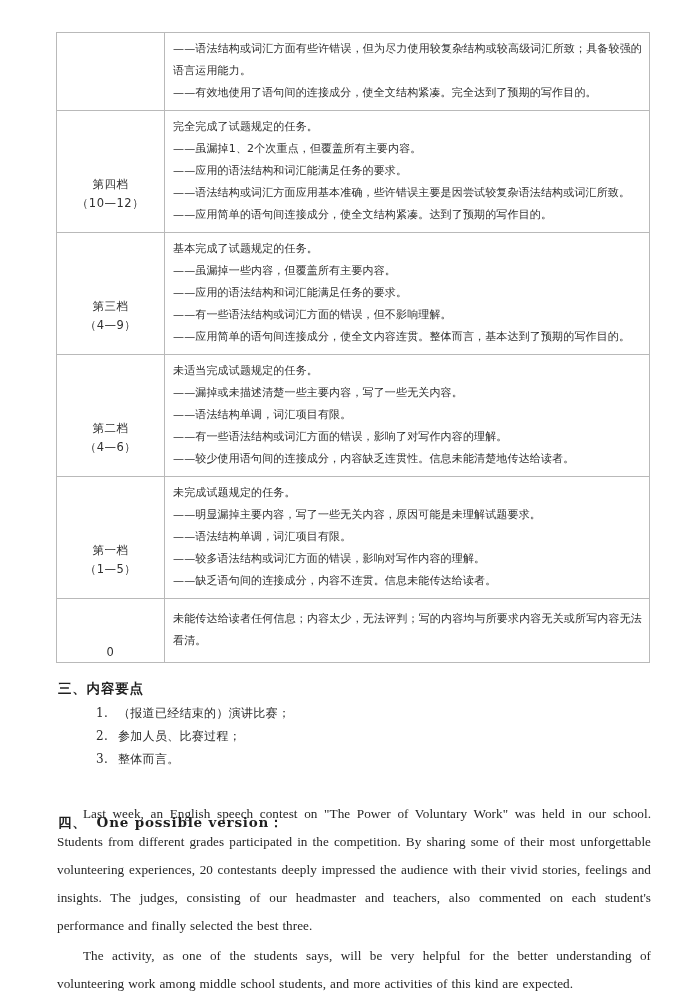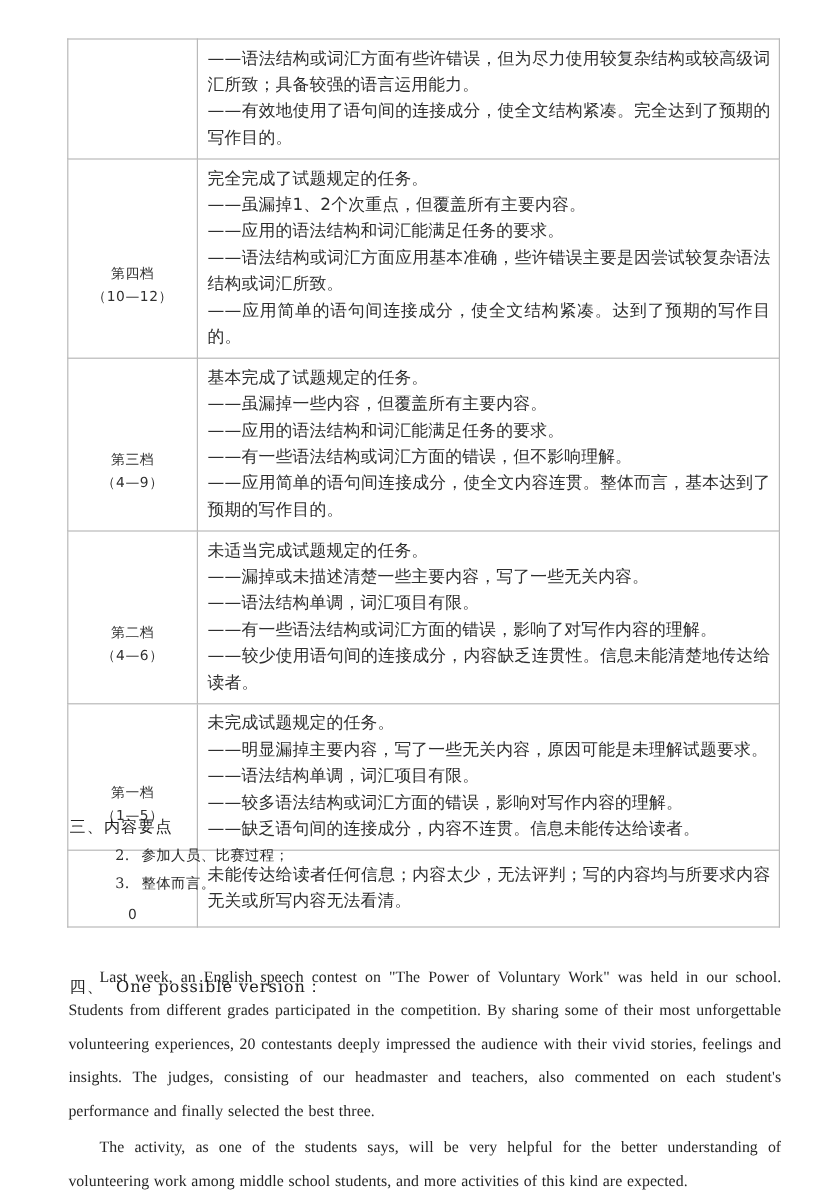--- a/index.html
+++ b/index.html
@@ -49,34 +49,34 @@
     letter-spacing: 0.5px;
   }
   .score-table td.band .band-name { display: block; margin-top: 44px; }
   .score-table td.band .band-range { display: block; }
   .score-table td.desc {
     padding: 5px 7px 6px 8px;
   }
 
   .desc-line {
     font-family: "DejaVu Sans", "Liberation Sans", sans-serif;
-    font-size: 14px;
+    font-size: 11px;
     line-height: 22px;
     color: #2e2e2e;
     text-align: justify;
     text-justify: inter-character;
     letter-spacing: 0.15px;
     margin: 0;
   }
 
   
   .section-heading {
     position: absolute;
     font-family: "DejaVu Sans", "Liberation Sans", sans-serif;
-    font-weight: normal;
+    font-weight: bold;
     font-size: 13.5px;
     color: #1f1f1f;
     letter-spacing: 0.8px;
   }
   #heading-3 { left: 58px; top: 680px; }
   #heading-4 { left: 58px; top: 776px; margin-top: 38px; }
   #heading-4 .h4-num { margin-right: 10px; }
   #heading-4 .h4-text { font-family: "DejaVu Serif", "Liberation Serif", serif; }
 
   .point-list {
@@ -205,20 +205,23 @@
         </td>
       </tr>
 
     </tbody>
   </table>
 
   <div class="section-heading" id="heading-3">三、内容要点</div>
 
   <ul class="point-list">
     <li>
+      <span class="pt-num">1.</span><span>（报道已经结束的）演讲比赛；</span>
+    </li>
+    <li>
       <span class="pt-num">2.</span><span>参加人员、比赛过程；</span>
     </li>
     <li>
       <span class="pt-num">3.</span><span>整体而言。</span>
     </li>
   </ul>
 
   <div class="section-heading" id="heading-4">
     <span class="h4-num">四、</span><span class="h4-text">One possible version：</span>
   </div>

